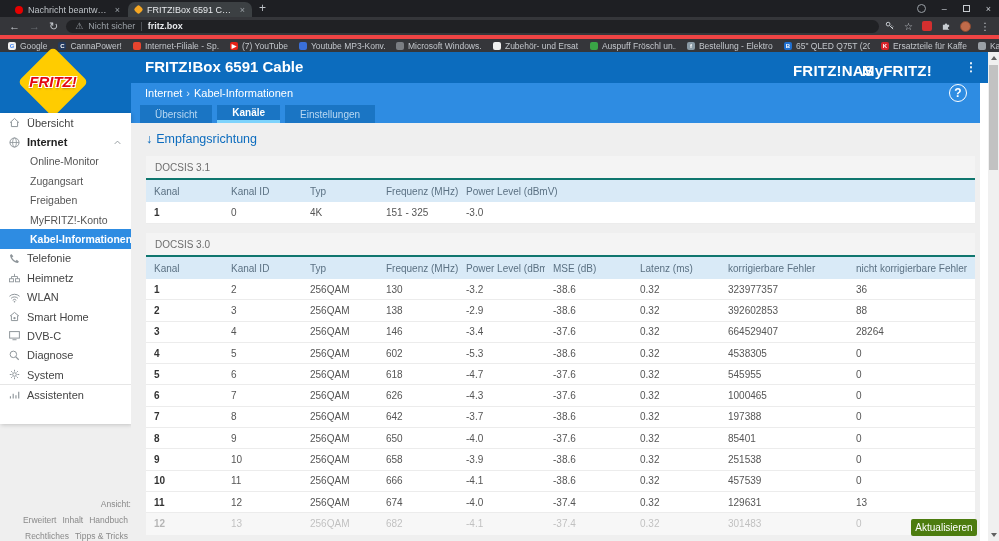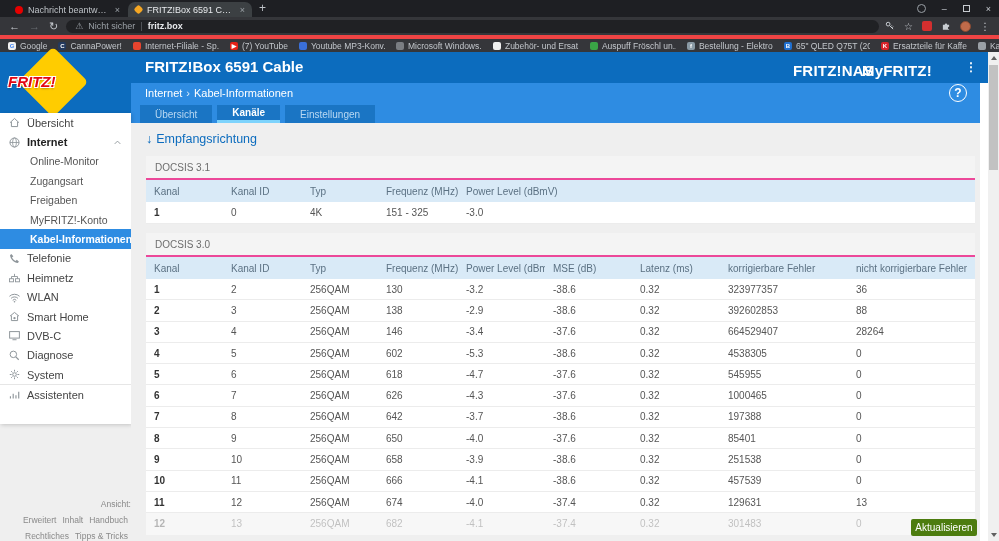--- a/index.html
+++ b/index.html
@@ -40,21 +40,21 @@
 
   
   .fb-header{position:absolute;left:0;top:52px;width:988px;height:31px;background:#0c6cbe;color:#fff}
   .fb-title{position:absolute;left:145px;top:6px;font-size:15px;font-weight:bold}
   .fb-link{position:absolute;top:10px;font-size:15px;font-weight:bold;letter-spacing:.2px}
   .fb-link.nas{left:793px}.fb-link.myf{left:862px}
   .fb-dots{position:absolute;right:11px;top:8px;font-size:12px;font-weight:bold}
 
   .fb-logoblock{position:absolute;left:0;top:52px;width:131px;height:61px;background:#0c6cbe}
   .logo-diamond{position:absolute;left:28px;top:5px;width:50px;height:50px;background:#ffcc00;border-radius:5px;transform:rotate(45deg)}
-  .logo-text{position:absolute;left:8px;top:21px;width:90px;font-size:15px;font-weight:bold;font-style:italic;color:#e30613;
+  .logo-text{position:absolute;left:8px;top:21px;width:90px;text-align:center;font-size:15px;font-weight:bold;font-style:italic;color:#e30613;
              text-shadow:-1px -1px 0 #fff,1px -1px 0 #fff,-1px 1px 0 #fff,1px 1px 0 #fff,0 2px 2px rgba(0,0,0,.25)}
 
   .fb-crumbband{position:absolute;left:131px;top:83px;width:849px;height:22px;background:#2e8ce2;color:#fff}
   .crumb{position:absolute;left:14px;top:4px;font-size:11px}
   .crumb .c-sep{margin:0 4px;opacity:.85}
   .help-circle{position:absolute;right:13px;top:1px;width:18px;height:18px;border:1.5px solid #fff;border-radius:50%;
                text-align:center;font-size:12px;line-height:17px;font-weight:bold}
 
   .fb-tabband{position:absolute;left:131px;top:105px;width:849px;height:18px;background:#2e8ce2;display:flex;padding-left:9px;gap:5px}
   .fb-tab{height:18px;padding:0 15px;font-size:10px;color:#b9d8f2;background:#1a75c4;display:flex;align-items:center}
@@ -75,21 +75,21 @@
   .s-chev svg{width:9px;height:9px}
   .side-footer{position:absolute;left:0;top:496px;width:131px;text-align:right;font-size:8.5px;color:#8a8a8a;line-height:16px}
   .f-link{margin:0 3px}
 
   
   .content{position:absolute;left:131px;top:123px;width:849px;height:418px;background:#efefef;overflow:hidden}
   .section-head{position:absolute;left:15px;top:9px;color:#0c6cbe;font-size:12.5px}
   .section-head .arr{margin-right:4px;font-weight:bold}
   .panel{position:absolute;left:15px;width:829px;background:#f4f4f4}
   .panel31{top:33px}.panel30{top:110px}
-  .panel-title{height:24px;line-height:24px;padding-left:9px;font-size:10px;color:#6d6d6d;border-bottom:2px solid #ec4899}
+  .panel-title{height:24px;line-height:24px;padding-left:9px;font-size:10px;color:#6d6d6d;border-bottom:2px solid #0f766e}
   .t-head{display:grid;height:22px;background:#d9eaf7;align-items:center;font-size:10px;color:#5b7183}
   .t-row{display:grid;height:22px;background:#fff;align-items:center;font-size:10px;color:#555;border-bottom:1px solid #ececec}
   .panel30 .t-row{height:21.3px}
   .t31 .t-head,.t31 .t-row{grid-template-columns:77px 79px 76px 80px 1fr}
   .t30 .t-head,.t30 .t-row{grid-template-columns:77px 79px 76px 80px 87px 87px 88px 128px 1fr}
   .cell{padding-left:8px;overflow:hidden;white-space:nowrap}
   .t-row .cell:first-child{font-weight:bold;color:#333}
   .t-row.faded{opacity:.32;border-bottom:none}
   .refresh-btn{position:absolute;left:780px;top:396px;width:66px;height:17px;background:#4d7c0f;color:#fff;font-size:10px;
                display:flex;align-items:center;justify-content:center;border-radius:2px;z-index:5}

